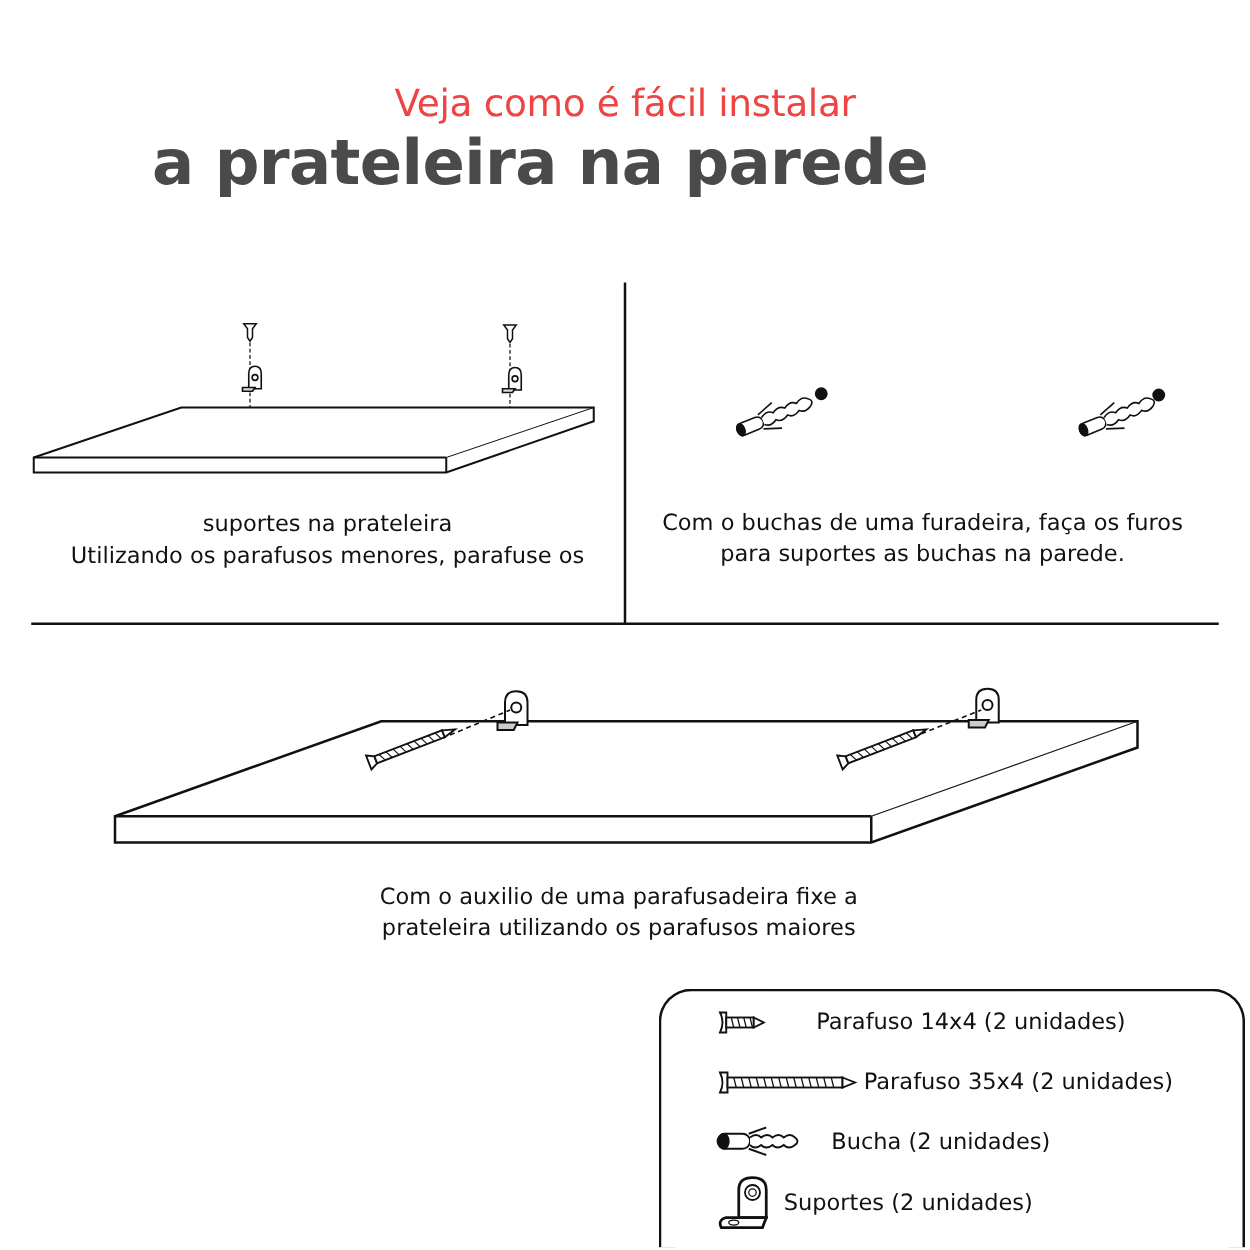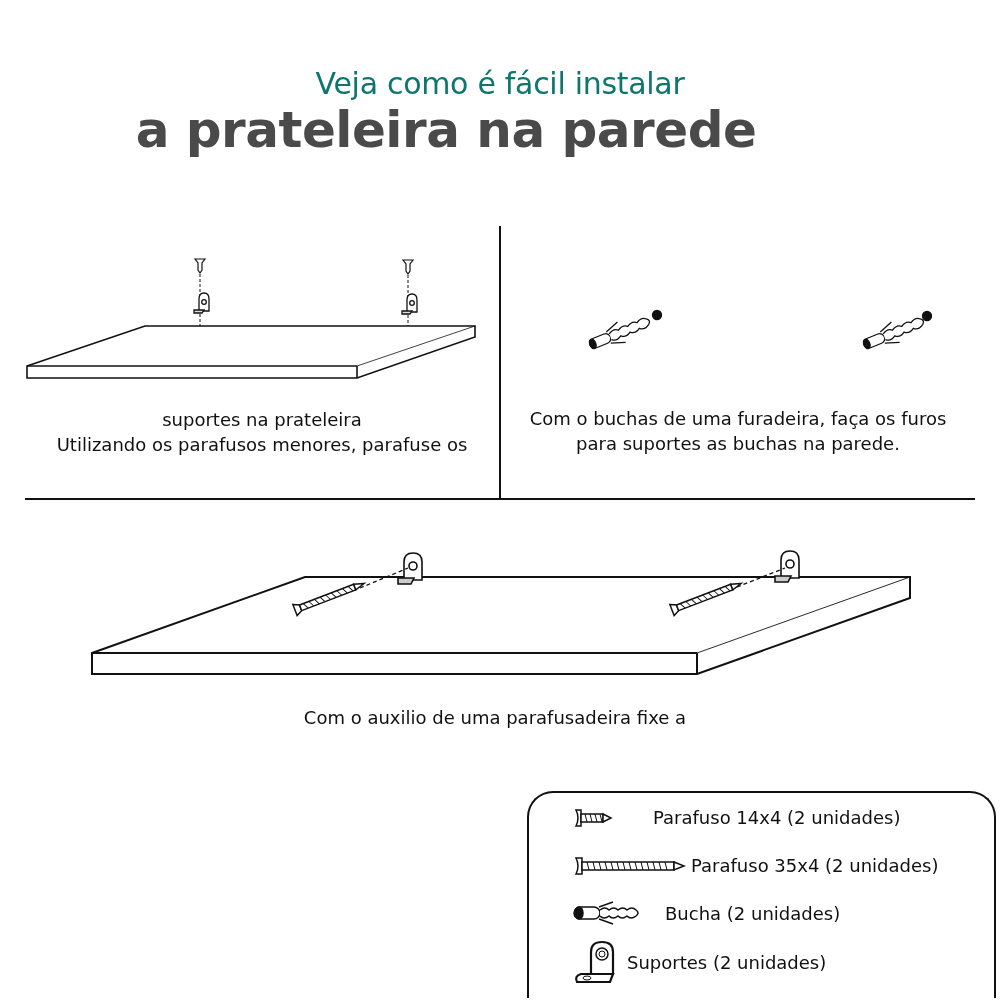--- a/index.html
+++ b/index.html
@@ -1,19 +1,19 @@
 <!DOCTYPE html>
 <html><head>
 <meta charset="utf-8">
 <style>
   html, body { margin:0; padding:0; background:#fff; }
   body { width:1000px; height:1000px; position:relative; overflow:hidden; font-family:"Liberation Sans", sans-serif; color:#111; }
   .abs { position:absolute; }
-  .title1 { left:0; width:1000px; top:66px; text-align:center; font-size:30px; color:#0f766e; font-family:"DejaVu Sans", sans-serif; font-weight:normal; letter-spacing:-0.3px; }
-  .title2 { left:18px; width:856px; top:101px; text-align:center; font-size:50px; color:#4a4a4a; font-family:"DejaVu Sans", sans-serif; font-weight:bold; letter-spacing:-0.5px; }
+  .title1 { left:0; width:1000px; top:66px; text-align:center; font-size:30px; color:#ef4444; font-family:"DejaVu Sans", sans-serif; font-weight:normal; letter-spacing:-0.3px; }
+  .title2 { left:4px; width:856px; top:101px; text-align:center; font-size:50px; color:#4a4a4a; font-family:"DejaVu Sans", sans-serif; font-weight:bold; letter-spacing:-0.5px; }
   .vline { left:499px; top:226px; width:2px; height:273px; background:#111; }
   .hline { left:25px; top:498px; width:950px; height:2px; background:#111; }
   .caption { text-align:center; font-size:18px; line-height:25px; font-family:"DejaVu Sans", sans-serif; color:#111; }
   .cap-small { font-size:15.5px; line-height:22px; }
   .legend { left:527px; top:791px; width:469px; height:207px; border:2.5px solid #111; border-radius:26px 26px 0 0; border-bottom:none; box-sizing:border-box; }
   .legend-item { position:absolute; display:flex; align-items:center; font-size:18px; font-family:"DejaVu Sans", sans-serif; }
   svg { position:absolute; left:0; top:0; overflow:visible; }
 </style>
 </head>
 <body>
@@ -110,20 +110,21 @@
   <div>Utilizando os parafusos menores, parafuse os</div>
 </div>
 
 <div class="abs caption" style="left:501px; width:474px; top:406px;">
   <div>Com o buchas de uma furadeira, faça os furos</div>
   <div>para suportes as buchas na parede.</div>
 </div>
 
 <div class="abs caption" style="left:200px; width:590px; top:705px;">
   <div>Com o auxilio de uma parafusadeira fixe a</div>
+  <div>prateleira utilizando os parafusos maiores</div>
 </div>
 
 <div class="abs legend">
   <div class="legend-item" style="left:46px; top:14px;gap:28px;">
     <svg width="40" height="20" style="position:relative; margin-right:10px;">
       <g stroke="#111" fill="#fff" stroke-width="1.5">
         <path d="M1,2 q4,8 0,16 h5 v-16 z"></path>
           <rect x="6" y="6" width="22" height="8"></rect>
           <path d="M28,6 l8,4 l-8,4 z"></path>
         <path d="M10,6 l2,8 M15,6 l2,8 M20,6 l2,8 M25,6 l2,8" stroke-width="1"></path>

